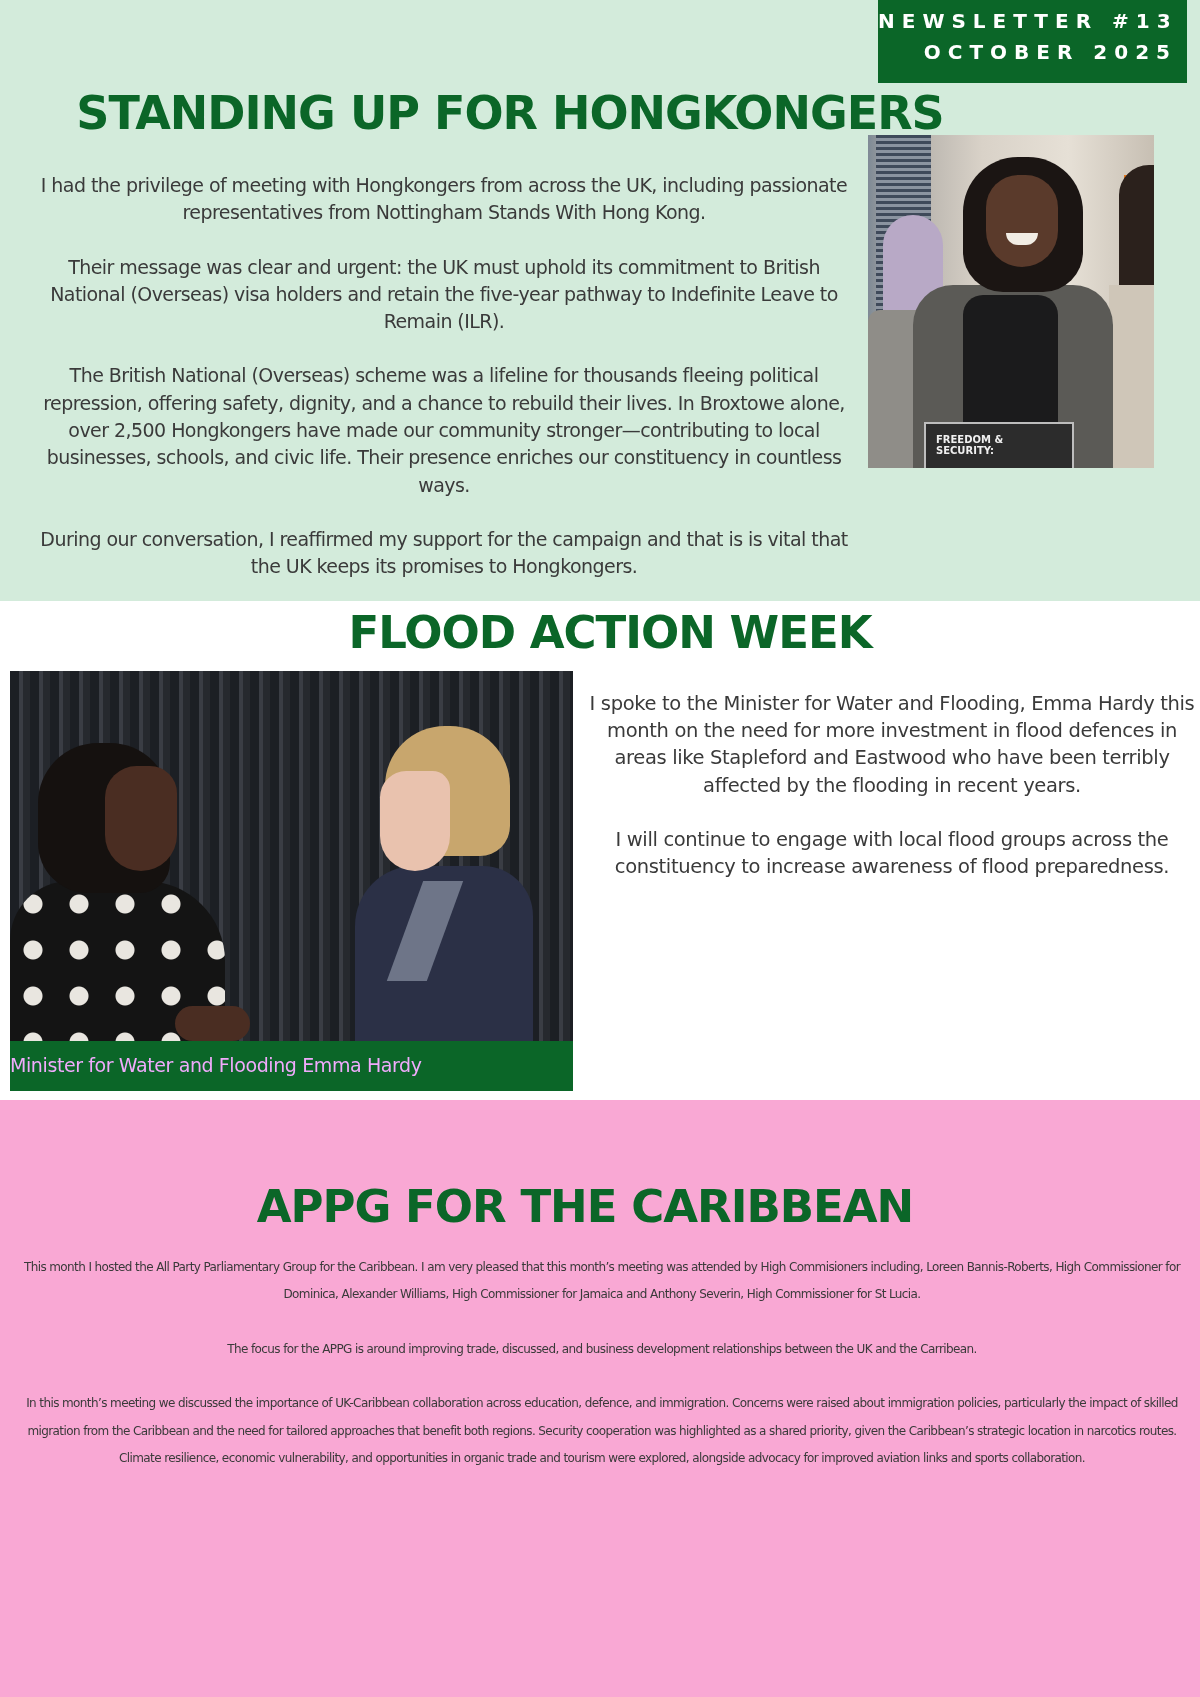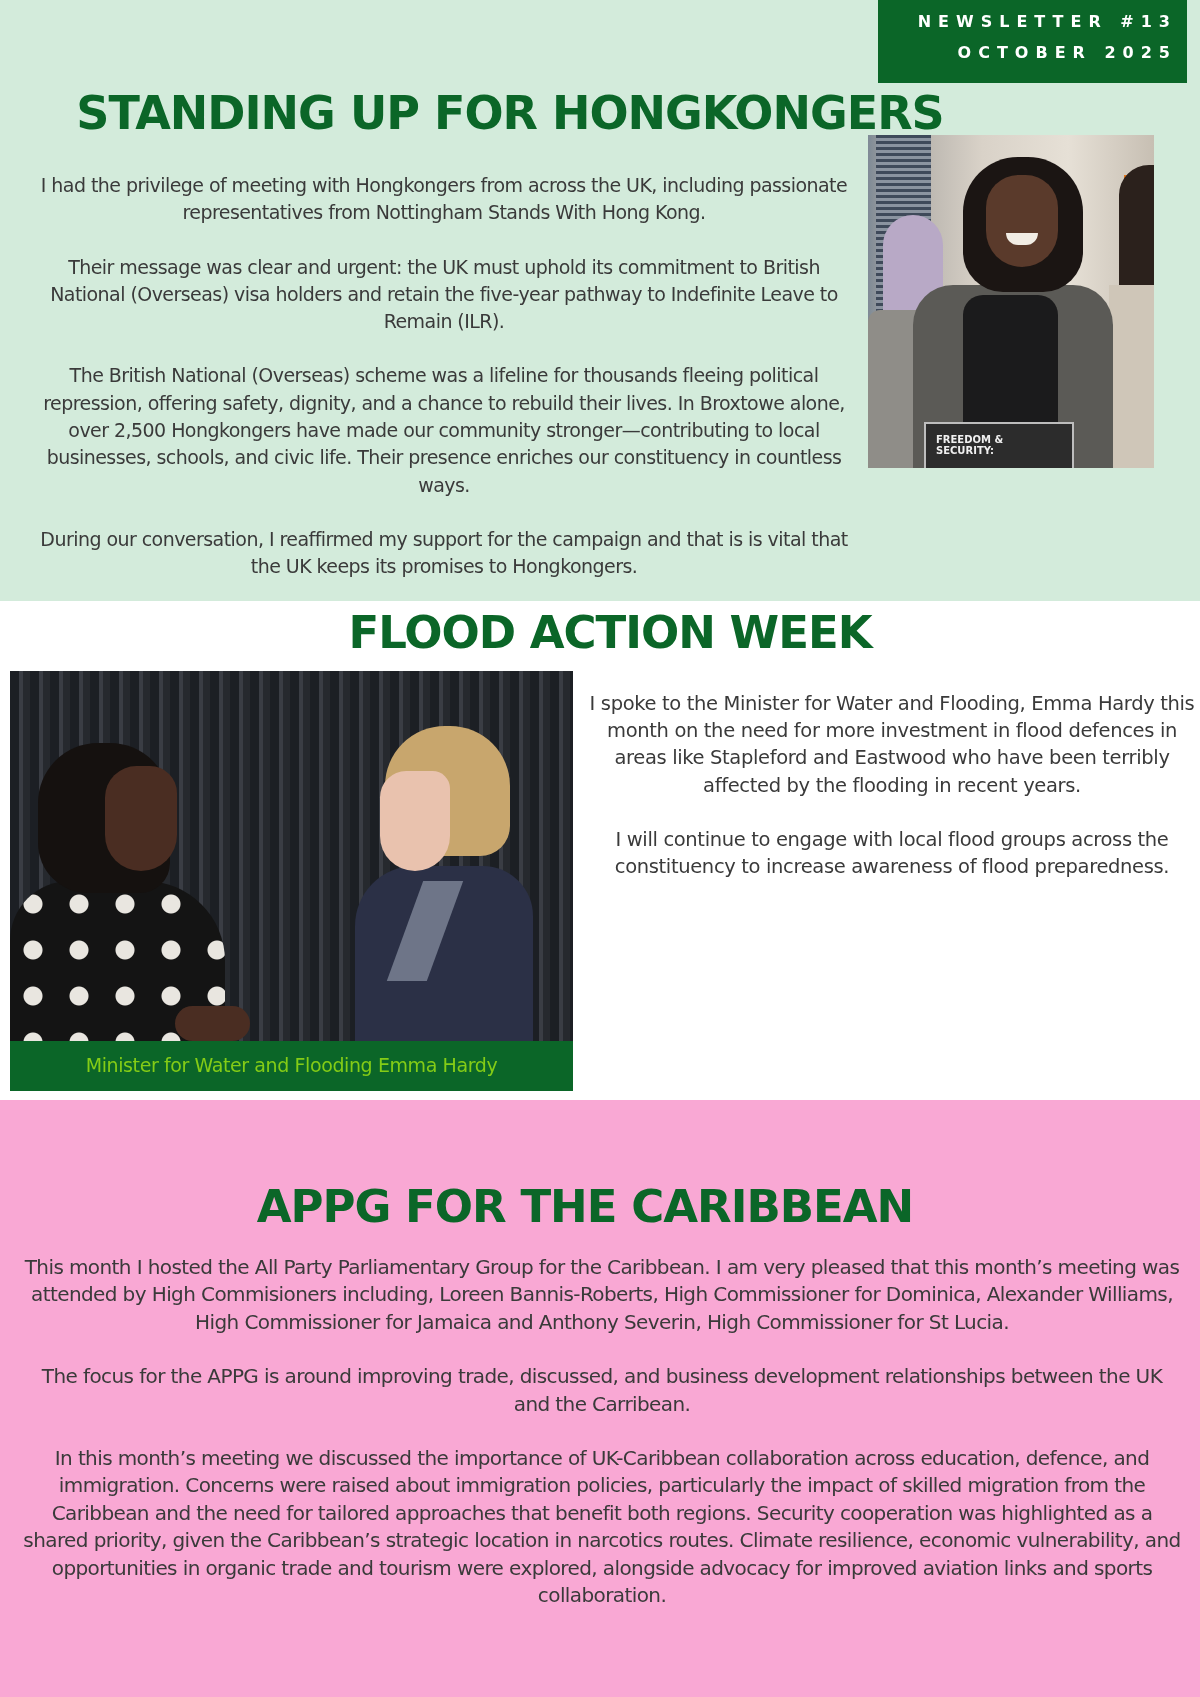--- a/index.html
+++ b/index.html
@@ -12,21 +12,21 @@
   }
   .section { position: absolute; left: 0; width: 1200px; }
   .sec-hk { top: 0; height: 601px; background: #d3ebdb; }
   .sec-flood { top: 601px; height: 557px; background: #ffffff; }
   .sec-appg { top: 1100px; height: 664px; background: #f9a8d4; }
 
   .badge {
     position: absolute; top: 0; left: 878px; width: 309px; height: 83px;
     background: #0b6628; color: #ffffff;
     font-family: "DejaVu Sans", sans-serif; font-weight: bold;
-    font-size: 16px; letter-spacing: 7px; text-align: right;
+    font-size: 20px; letter-spacing: 7px; text-align: right;
     padding: 6px 10px 0 0; line-height: 31px;
   }
   .badge div { white-space: nowrap; }
 
   .title {
     position: absolute; left: 0; width: 1200px; text-align: center;
     font-family: "DejaVu Sans", sans-serif; font-weight: bold;
     color: #0b6628; letter-spacing: -1px;
   }
   .hk-title { top: 86px; left: -90px; font-size: 46px; }
@@ -35,21 +35,21 @@
 
   .para {
     position: absolute; font-size: 19.5px; line-height: 27.3px; color: #3a3a3a;
     font-family: "DejaVu Sans", sans-serif; letter-spacing: -0.45px;
   }
   .para p { margin-bottom: 27px; text-align: center; }
   .para p:last-child { margin-bottom: 0; }
 
   .hk-text { top: 172px; left: 29px; width: 830px; font-size: 19px; letter-spacing: -0.55px; }
   .flood-text { top: 690px; left: 587px; width: 610px; font-size: 19.5px; line-height: 27.2px; letter-spacing: -0.35px; }
-  .appg-text { top: 1254px; left: 22px; width: 1160px; font-size: 20px; line-height: 27.4px; letter-spacing: -0.6px; }
+  .appg-text { top: 1254px; left: 22px; width: 1160px; font-size: 12px; line-height: 27.4px; letter-spacing: -0.6px; }
 
   
   .hk-photo {
     position: absolute; left: 868px; top: 135px; width: 286px; height: 333px;
     overflow: hidden; background: #404040;
   }
   .hk-photo .wall { position:absolute; inset:0; background: linear-gradient(90deg,#7e8a96 0%,#a9a6a1 8%,#d9d2c8 40%,#e6e0d6 70%,#c7bfb3 100%); }
   .hk-photo .blind { position:absolute; left:8px; top:0; width:55px; height:200px;
     background: repeating-linear-gradient(180deg,#3f4a5a 0 3px,#8b94a0 3px 6px); }
   .hk-photo .orange { position:absolute; right:0; top:40px; width:30px; height:160px; background:#e67a1e; }
@@ -86,21 +86,21 @@
   .fp-face1 { position:absolute; left:95px; top:95px; width:72px; height:105px; background:#4a2d22; border-radius:35px 30px 40px 40px; }
   .fp-body1 { position:absolute; left:0; top:210px; width:215px; height:160px; background:#141414; border-radius:60px 80px 0 0;
     background-image: radial-gradient(circle, #e9e6e0 9px, transparent 10px); background-size:46px 46px; }
   .fp-hand1 { position:absolute; left:165px; top:335px; width:75px; height:35px; background:#4a2d22; border-radius:20px; }
   .fp-hair2 { position:absolute; left:375px; top:55px; width:125px; height:130px; background:#c8a66d; border-radius:60px 60px 30px 20px; }
   .fp-face2 { position:absolute; left:370px; top:100px; width:70px; height:100px; background:#e9c2ae; border-radius:30px 20px 40px 40px; }
   .fp-body2 { position:absolute; left:345px; top:195px; width:178px; height:175px; background:#2b3046; border-radius:60px 50px 0 0; }
   .fp-collar2 { position:absolute; left:395px; top:210px; width:40px; height:100px; background:#6e7588; transform: skewX(-20deg); }
   .flood-photo .caption {
     position:absolute; left:0; bottom:0; width:563px; height:50px;
-    color:#84cc16; font-size:19px; text-align:center; line-height:48px;
+    color:#f0abfc; font-size:19px; text-align:left; line-height:48px;
     letter-spacing:-0.4px; font-family:"DejaVu Sans", sans-serif;
   }
 </style>
 </head>
 <body>
 
 <section class="section sec-hk">
   <div class="badge">
     <div>NEWSLETTER #13</div>
     <div>OCTOBER 2025</div>

